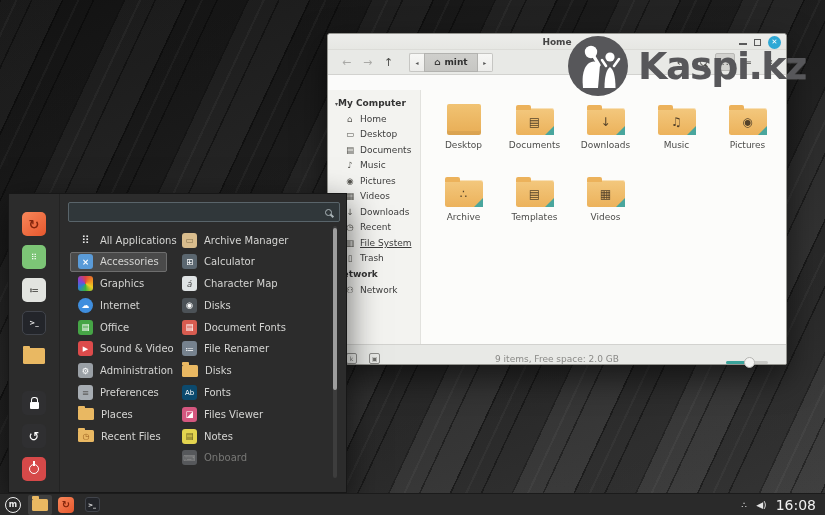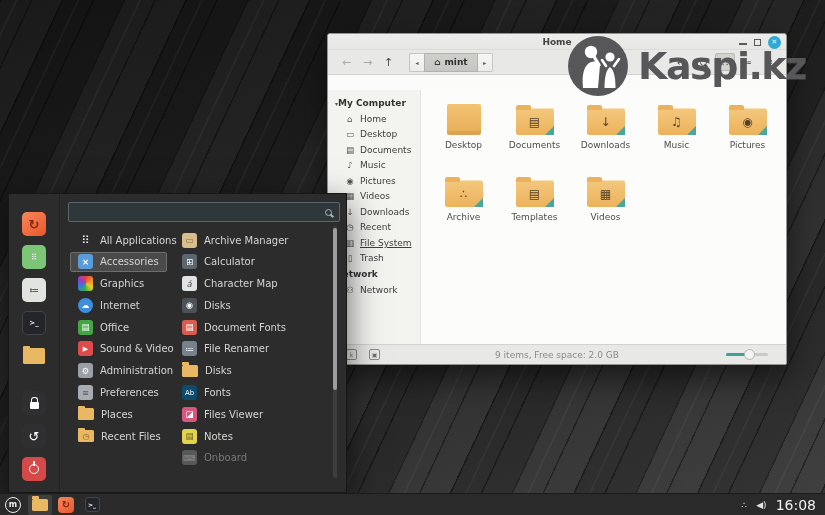--- a/index.html
+++ b/index.html
@@ -52,21 +52,21 @@
   .main{flex:1;background:#fcfcfa;position:relative}
   .files{display:grid;grid-template-columns:repeat(5,71px);grid-auto-rows:72px;padding:7px 0 0 7px}
   .file{display:flex;flex-direction:column;align-items:center;color:#4c4c4a}
   .ficon{height:38px;display:flex;align-items:flex-end;justify-content:center;margin-bottom:5px}
   .file .fname{font-size:9px}
   .folder{position:relative;width:38px;height:27px;background:linear-gradient(#f3c87e,#ecb25b);border-radius:2.5px;box-shadow:inset 0 1px 0 rgba(255,255,255,.45)}
   .folder::before{content:"";position:absolute;top:-3.5px;left:0;width:15px;height:5px;background:#ecb25b;border-radius:2px 2px 0 0}
   .folder .corner{position:absolute;right:0;bottom:0;width:0;height:0;border-left:9px solid transparent;border-bottom:9px solid #49a69d}
   .folder .emblem{position:absolute;inset:0;display:flex;align-items:center;justify-content:center;padding-top:1px;color:#54422a;font-size:12px}
   .desk-icon{width:34px;height:31px;background:linear-gradient(#f1c373,#e8ad55);border-radius:2px;box-shadow:inset 0 -4px 0 rgba(0,0,0,.06)}
-  .statusbar{position:absolute;bottom:0;left:0;right:0;height:20px;background:#e8e9e6;border-top:1px solid #d2d2cf;border-radius:0 0 2px 2px;display:flex;align-items:center}
+  .statusbar{position:absolute;bottom:0;left:0;right:0;height:20px;background:#e8e9e6;border-top:1px solid #d2d2cf;border-radius:0 0 2px 2px;display:flex;align-items:flex-end}
   .sb-ic{width:11px;height:11px;border:1px solid #8c8c89;border-radius:2px;color:#6d6d6a;font-size:6px;display:flex;align-items:center;justify-content:center}
   .sb-text{position:absolute;left:0;right:0;text-align:center;font-size:9px;color:#8a8a87}
   .sb-zoom{position:absolute;right:18px;display:flex;align-items:center}
   .sb-track{width:42px;height:3px;background:#c9c9c6;border-radius:2px;position:relative}
   .sb-fill{position:absolute;left:0;top:0;height:3px;width:24px;background:#3ba39b;border-radius:2px}
   .sb-handle{position:absolute;left:18px;top:-4px;width:11px;height:11px;border-radius:50%;background:#f4f4f2;border:1px solid #b5b5b2}
   
   #menu{position:absolute;left:8px;top:193px;width:339px;height:300px;background:#2c2c2c;border:1px solid #171717;box-shadow:0 12px 32px rgba(0,0,0,.6);z-index:30}
   .session{position:absolute;left:0;top:0;bottom:0;width:51px;border-right:1px solid #232323;display:flex;flex-direction:column;align-items:center;padding-top:18px}
   .sess{width:24px;height:24px;border-radius:5px;display:flex;align-items:center;justify-content:center;margin-bottom:9px;flex:none}

